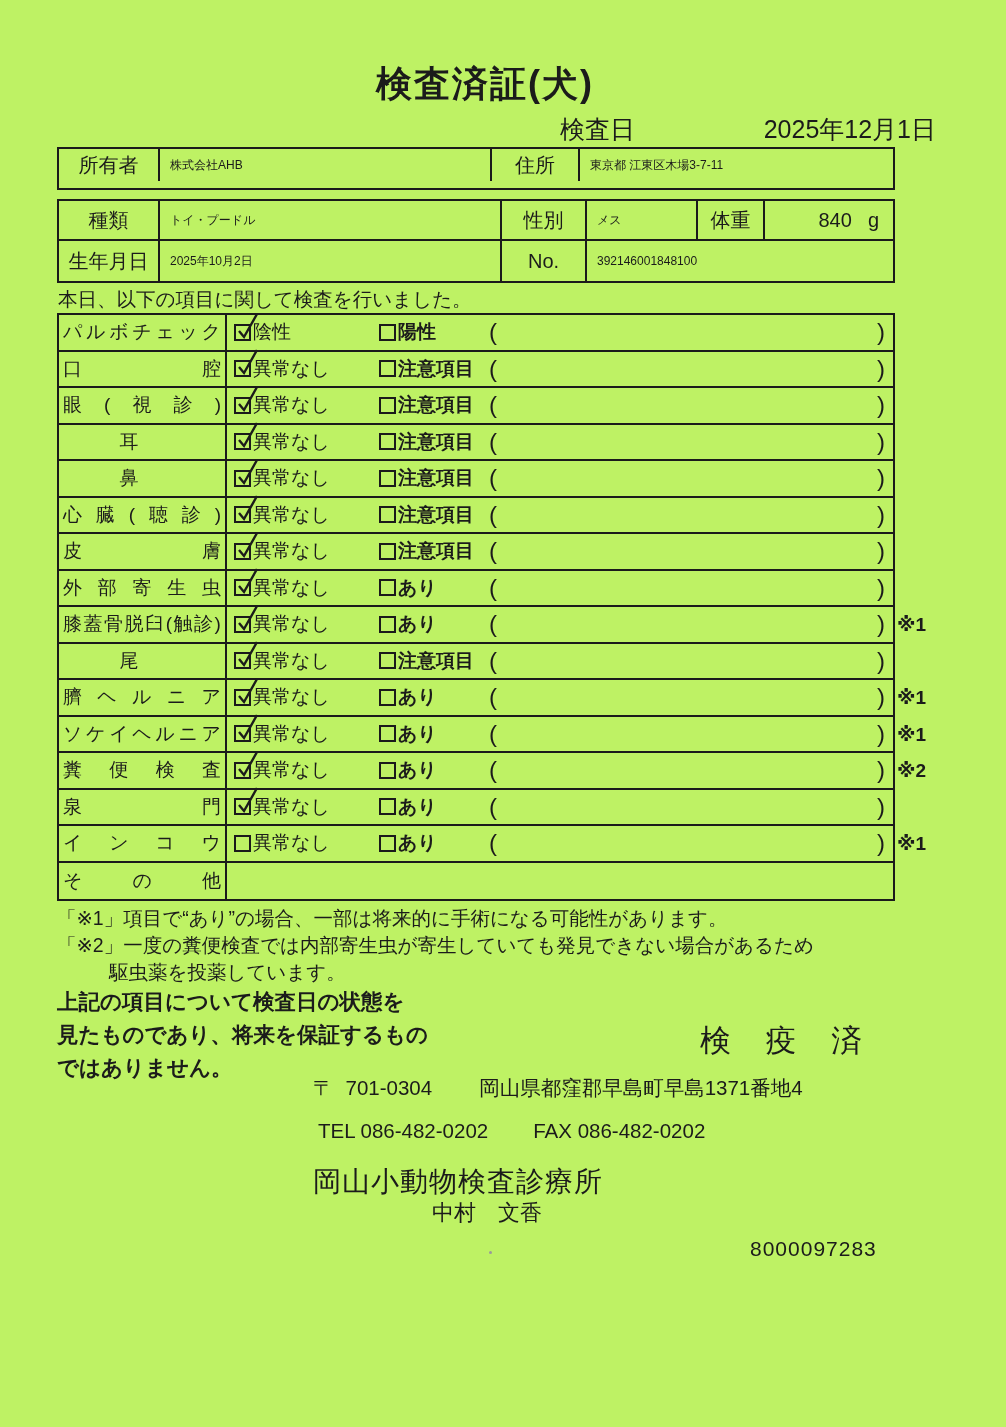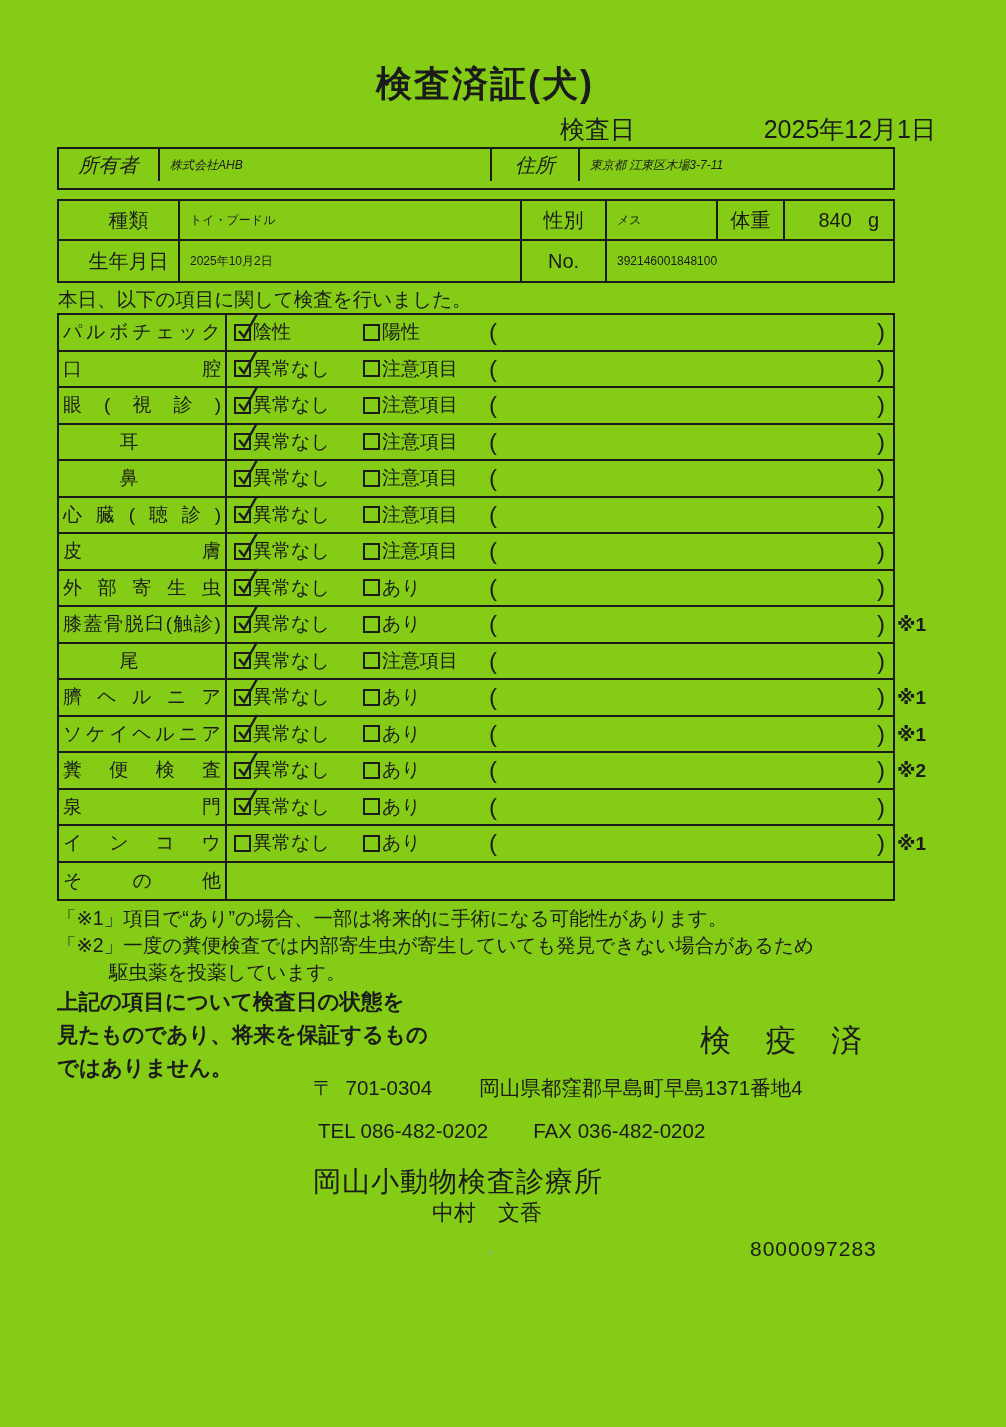--- a/index.html
+++ b/index.html
@@ -1,20 +1,20 @@
 <!DOCTYPE html>
 <html><head>
 <meta charset="utf-8">
 <style>
   html,body{margin:0;padding:0;}
   body{background:#e8e8e8;}
   .page{
     position:relative;
     width:1006px;height:1427px;
-    background:#84cc16;
+    background:#bef264;
     font-family:"Liberation Sans","DejaVu Sans",sans-serif;
     color:#1b1b1b;
     overflow:hidden;
   }
   *{box-sizing:border-box;}
   
   .title{
     position:absolute;top:60px;left:0;width:970px;
     text-align:center;font-size:36px;font-weight:bold;letter-spacing:2px;
   }
@@ -26,23 +26,23 @@
   }
   
   .btable{position:absolute;left:57px;width:838px;border:2px solid #1b1b1b;}
   .trow{display:flex;}
   .cell{display:flex;align-items:center;overflow:hidden;}
   .cell.lab{justify-content:center;font-size:20px;}
   .cell.val{padding-left:10px;font-size:12px;}
   .br{border-right:2px solid #1b1b1b;}
   .bb{border-bottom:2px solid #1b1b1b;}
   .owner-table{top:147px;height:43px;}
-  .owner-table .trow{height:32px;font-style:italic;}
+  .owner-table .trow{height:32px;}
   .pet-table{top:199px;}
-  .pet-table .trow{height:40px;padding-left:20px;}
+  .pet-table .trow{height:40px;}
   .w-lab{width:101px;}
   .w-val1{width:332px;}
   .w-val1b{width:342px;}
   .w-lab2{width:88px;}
   .w-lab2b{width:85px;}
   .w-sex{width:111px;}
   .w-wlab{width:67px;}
   .grow{flex:1;}
   .weight-val{justify-content:flex-end;padding-right:14px;font-size:20px;}
   .weight-val .unit{margin-left:16px;}
@@ -57,21 +57,21 @@
   .insp-row:last-child{border-bottom:none;}
   .item-cell{
     width:168px;border-right:2px solid #1b1b1b;
     display:flex;align-items:center;justify-content:space-between;
     padding:0 4px;font-size:19px;white-space:nowrap;
   }
   .item-cell.center{justify-content:center;padding-right:30px;}
   .row-content{flex:1;position:relative;}
   .opt{position:absolute;top:50%;transform:translateY(-50%);display:flex;align-items:center;}
   .opt1{left:7px;}
-  .opt2{left:136px;}
+  .opt2{left:152px;font-weight:bold;}
   .opt-label{font-size:19px;margin-left:2px;}
   .cb{position:relative;width:17px;height:17px;border:2px solid #1b1b1b;flex:none;}
   .cb svg{position:absolute;left:-2px;top:-14px;width:27px;height:33px;overflow:visible;}
   .paren-zone{
     position:absolute;left:262px;right:8px;top:0;bottom:0;
     display:flex;justify-content:space-between;align-items:center;
     font-size:24px;font-weight:300;
   }
   .ref-note{
     position:absolute;right:-52px;top:50%;transform:translateY(-50%);
@@ -584,21 +584,21 @@
   <div class="stamp">検 疫 済</div>
 
   <div class="postal-line">
     <span>〒</span>
     <span class="pcode">701-0304</span>
     <span class="paddr">岡山県都窪郡早島町早島1371番地4</span>
   </div>
 
   <div class="tel-line">
     <span>TEL 086-482-0202</span>
-    <span class="fax">FAX 036-482-0202</span>
+    <span class="fax">FAX 086-482-0202</span>
   </div>
 
   <div class="clinic-name">岡山小動物検査診療所</div>
   <div class="vet-name">中村　文香</div>
   <div class="serial">8000097283</div>
 
   <div class="speck"></div>
 </div>
 
 </body></html>

